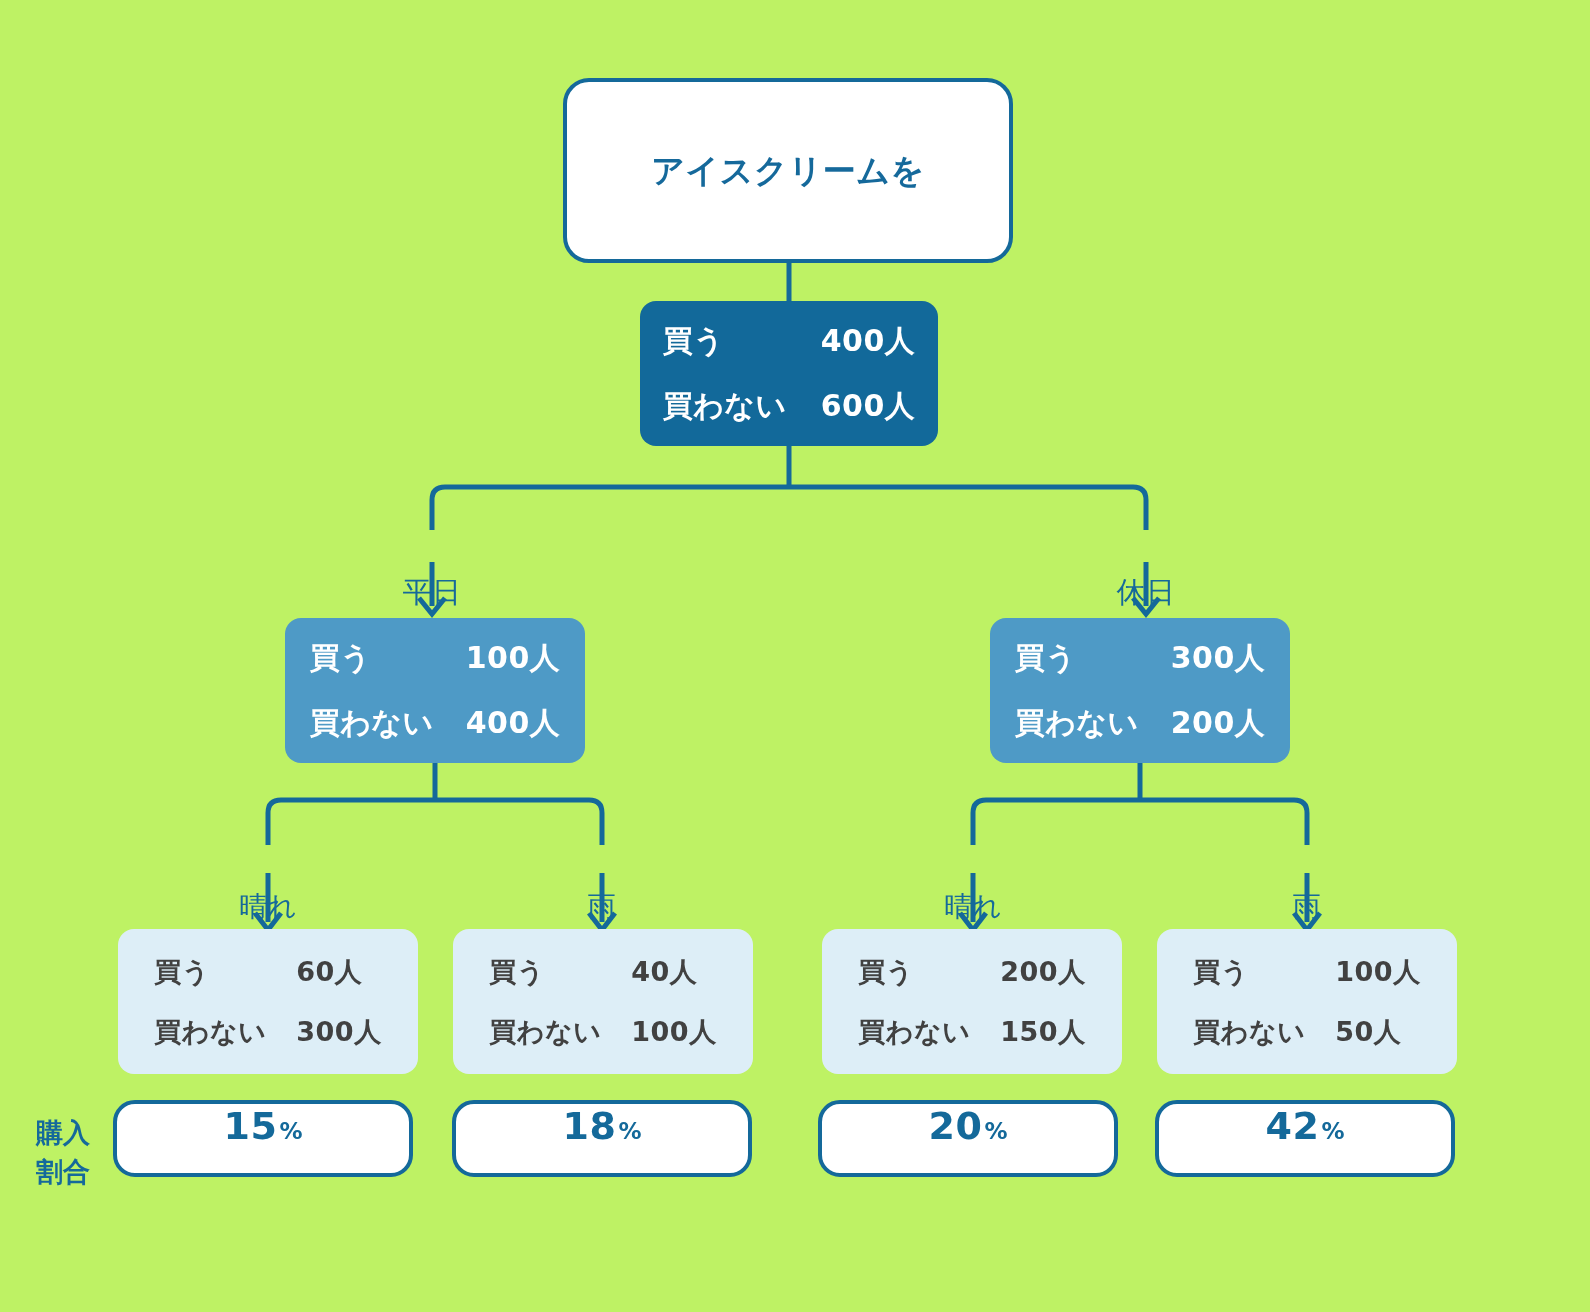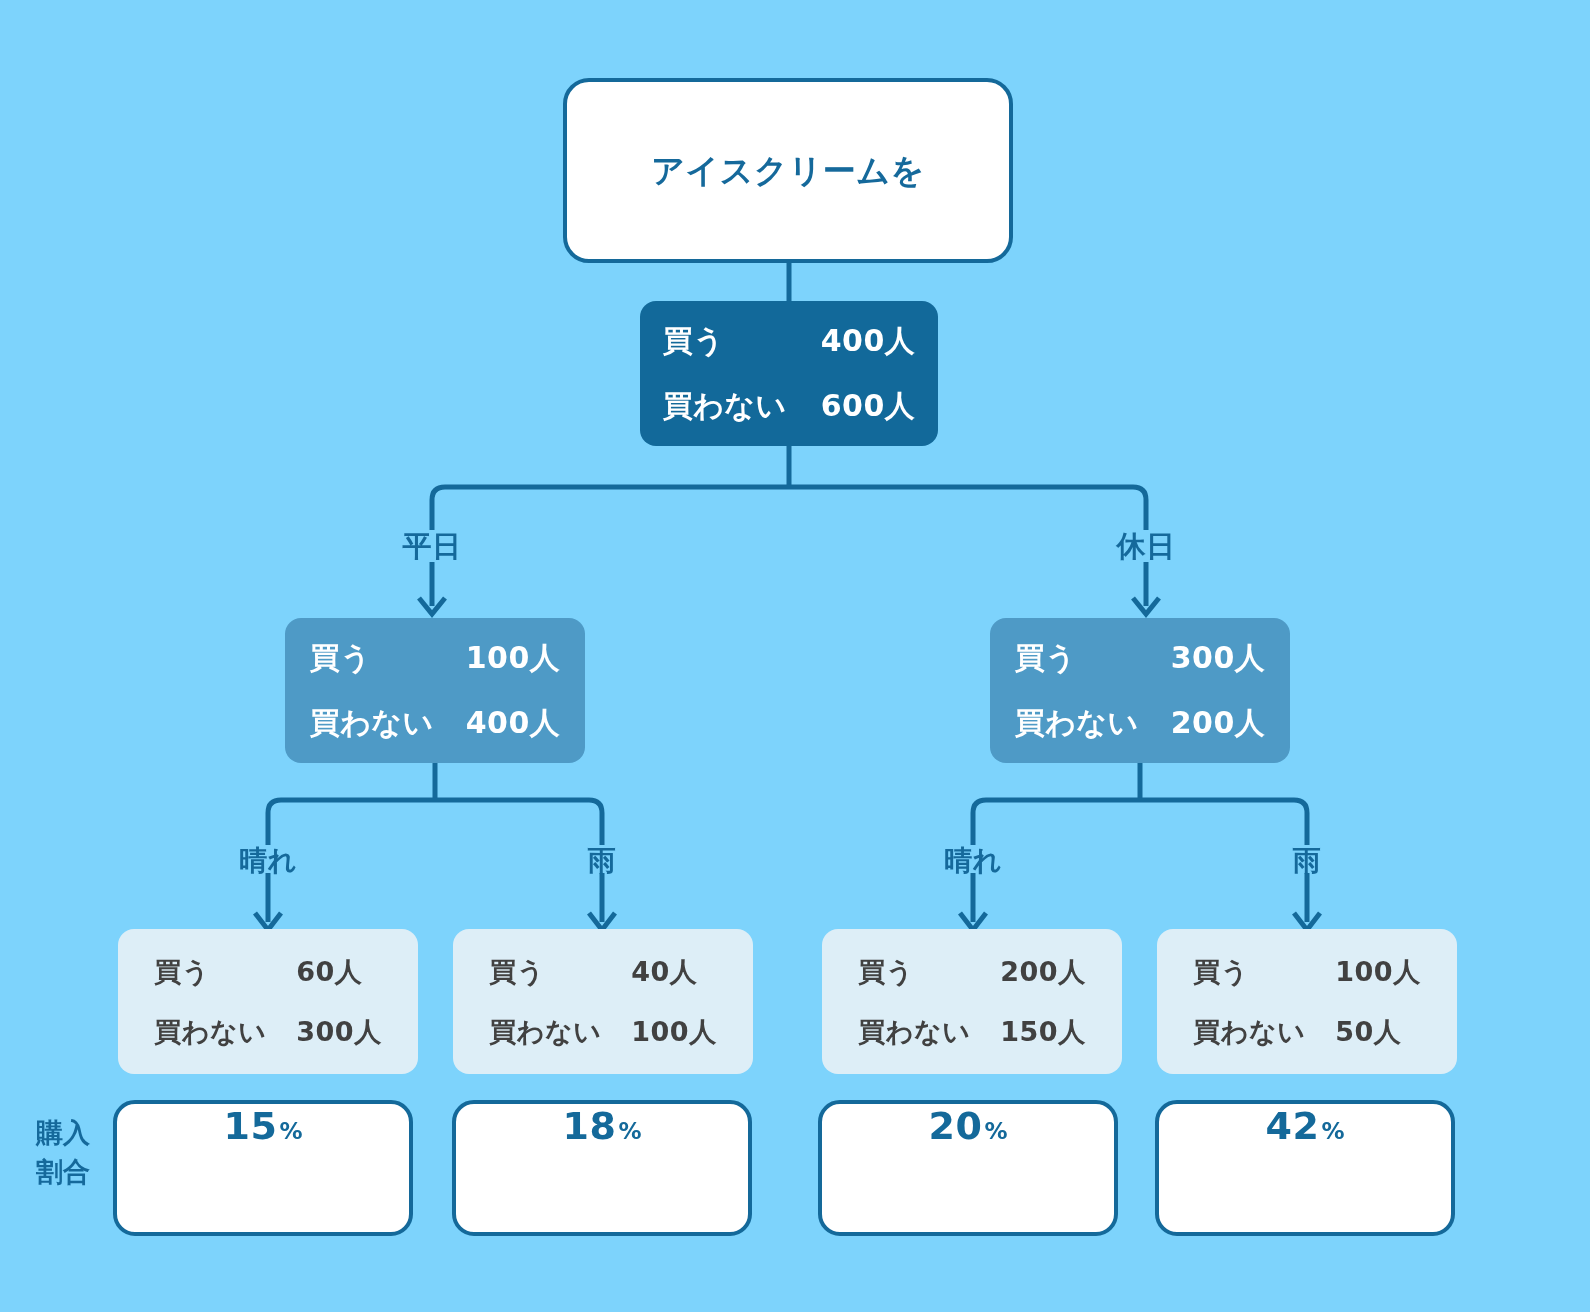--- a/index.html
+++ b/index.html
@@ -9,21 +9,21 @@
     background: #ffffff;
   }
   body {
     font-family: "DejaVu Sans", "Liberation Sans", sans-serif;
     -webkit-font-smoothing: antialiased;
   }
   #stage {
     position: relative;
     width: 1590px;
     height: 1312px;
-    background: #7dd3fc;
+    background: #bef264;
     overflow: hidden;
   }
   #wires {
     position: absolute;
     left: 0;
     top: 0;
     width: 1590px;
     height: 1312px;
     pointer-events: none;
   }
@@ -122,21 +122,21 @@
     letter-spacing: 0.5px;
   }
   .leaf-0 { left: 118px; }
   .leaf-1 { left: 453px; }
   .leaf-2 { left: 822px; }
   .leaf-3 { left: 1157px; }
 
   
   .pct {
     width: 300px;
-    height: 136px;
+    height: 77px;
     top: 1100px;
     border: 4px solid #14699A;
     border-radius: 22px;
     background: #ffffff;
     flex-direction: row;
     align-items: baseline;
     justify-content: center;
   }
   .pct-0 { left: 113px; }
   .pct-1 { left: 452px; }
@@ -153,24 +153,25 @@
     font-weight: bold;
     color: #14699A;
     margin-left: 2px;
   }
 
   
   .edge-label {
     position: absolute;
     color: #15699B;
     font-size: 28px;
-    font-weight: bold;
+    font-weight: normal;
     letter-spacing: 0.5px;
     white-space: nowrap;
     transform: translateX(-50%);
+    margin-top: 46px;
   }
   .edge-label.wide { font-size: 29px; }
 
   
   .axis-caption {
     position: absolute;
     left: 36px;
     top: 1113px;
     width: 72px;
     color: #15699B;

